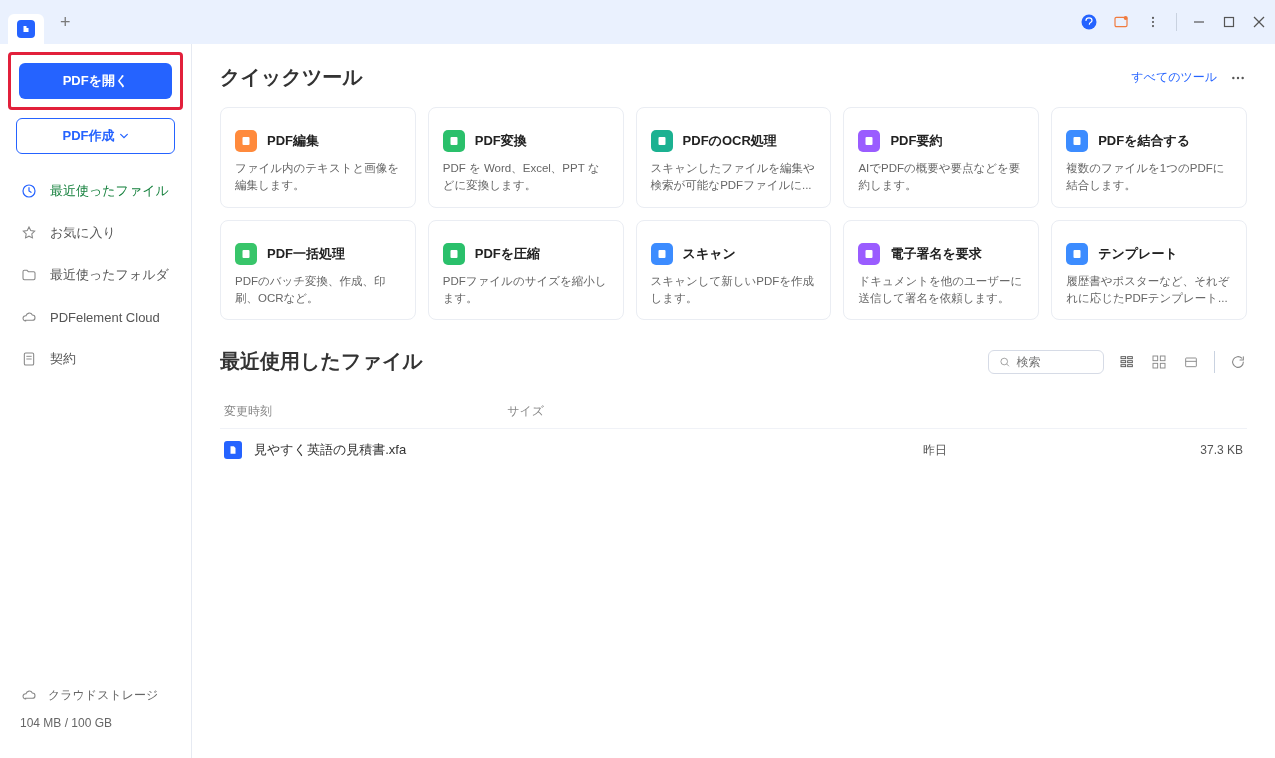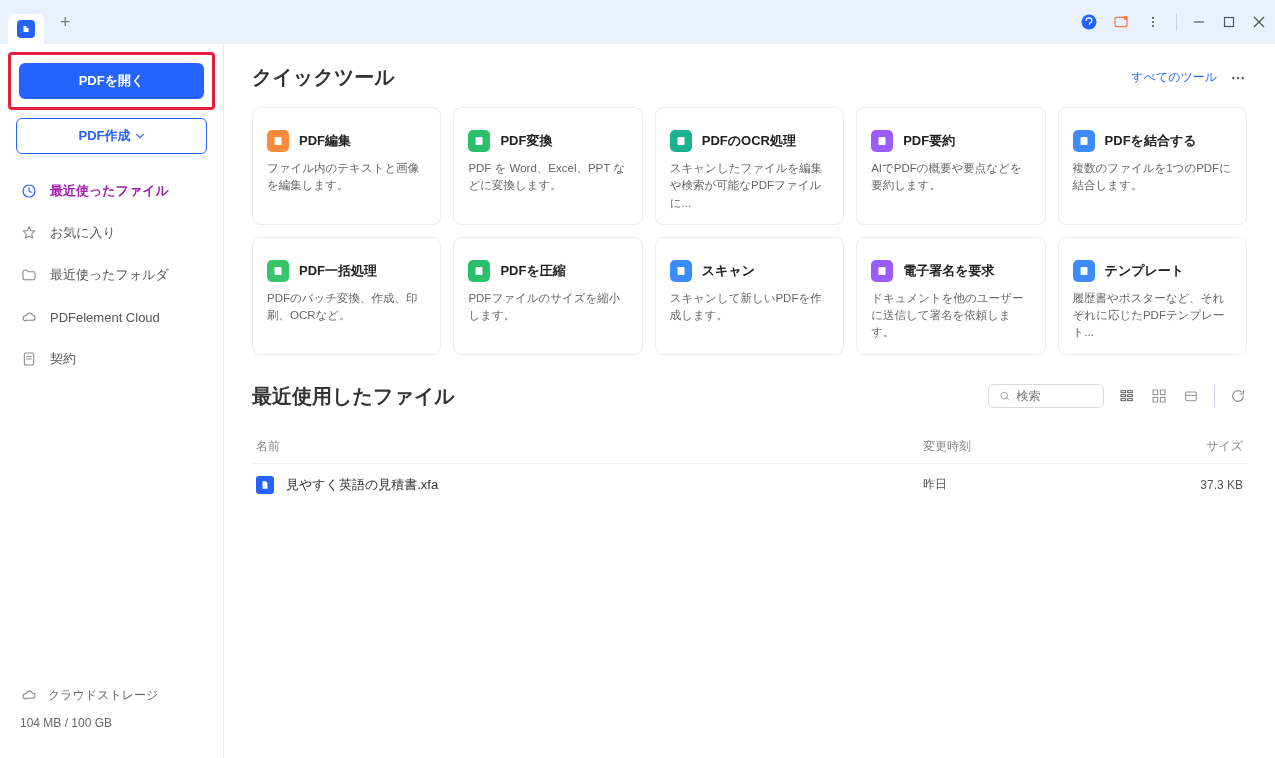--- a/index.html
+++ b/index.html
@@ -9,26 +9,26 @@
 .app-tab { width: 36px; height: 30px; background: #fff; border-radius: 6px 6px 0 0; display: flex; align-items: center; justify-content: center; margin-top: 14px; }
 .app-logo-sm { width: 18px; height: 18px; background: #2563FF; border-radius: 4px; display: flex; align-items: center; justify-content: center; color: #fff; font-size: 11px; font-weight: bold; }
 .new-tab { color: #7a7a7a; font-size: 18px; padding: 0 8px; cursor: pointer; }
 .titlebar-right { display: flex; align-items: center; gap: 14px; }
 .title-icon { width: 18px; height: 18px; display: flex; align-items: center; justify-content: center; color: #555; }
 .title-icon.blue { color: #2563FF; }
 .title-icon.orange { color: #F07B3F; }
 .win-btn { width: 16px; height: 16px; display: flex; align-items: center; justify-content: center; color: #555; }
 .divider-v { width: 1px; height: 18px; background: #c9d2e0; }
 .container { display: flex; height: calc(100% - 44px); }
-.sidebar { width: 224px; background: #fff; border-right: 1px solid #e6eaf2; display: flex; flex-direction: column; padding: 8px 0; }
+.sidebar { width: 192px; background: #fff; border-right: 1px solid #e6eaf2; display: flex; flex-direction: column; padding: 8px 0; }
 .highlight-box { border: 3px solid #E2203B; border-radius: 4px; margin: 0 8px 8px 8px; padding: 8px; }
 .open-btn { background: #2563FF; color: #fff; font-weight: 600; height: 36px; border-radius: 6px; display: flex; align-items: center; justify-content: center; font-size: 13px; }
 .create-btn { border: 1px solid #2563FF; color: #2563FF; font-weight: 600; height: 36px; border-radius: 6px; display: flex; align-items: center; justify-content: center; font-size: 13px; margin: 0 16px 16px 16px; gap: 4px; }
 .nav-item { display: flex; align-items: center; gap: 12px; padding: 12px 20px; color: #555; font-size: 13px; }
-.nav-item.active { color: #a21caf; font-weight: 700; }
+.nav-item.active { color: #15803d; font-weight: 400; }
 .nav-icon { width: 18px; height: 18px; display: flex; align-items: center; justify-content: center; }
 .sidebar-bottom { margin-top: auto; padding: 8px 0 16px 0; }
 .storage-item { display: flex; align-items: center; gap: 10px; padding: 8px 20px; color: #666; font-size: 12px; }
 .storage-text { padding: 4px 20px; color: #666; font-size: 12px; }
 .main { flex: 1; background: #fff; padding: 20px 28px; overflow-y: auto; }
 .section-header { display: flex; justify-content: space-between; align-items: center; margin-bottom: 16px; }
 .section-title { font-size: 20px; font-weight: 700; }
 .header-actions { display: flex; align-items: center; gap: 12px; }
 .all-tools-link { color: #2563FF; font-size: 12px; }
 .tools-grid { display: grid; grid-template-columns: repeat(5, 1fr); gap: 12px; margin-bottom: 28px; }
@@ -349,21 +349,20 @@
           <span class="view-icon">
             <svg width="16" height="16" viewBox="0 0 24 24" fill="none">
                 <path d="M20 12a8 8 0 1 1-2.34-5.66" stroke="#888" stroke-width="1.6" stroke-linecap="round"></path>
                 <path d="M20 4v5h-5" stroke="#888" stroke-width="1.6" stroke-linecap="round"></path>
               </svg>
           </span>
         </div>
       </div>
 
       <div class="table-head">
-        <div class="col-name">名前</div>
         <div class="col-date">変更時刻</div>
         <div class="col-size">サイズ</div>
       </div>
 
       <div id="recent-rows">
           <div class="table-row">
     <div class="row-name">
       <div class="file-icon">
         <svg width="10" height="10" viewBox="0 0 24 24" fill="#fff">
                   <path d="M6 3h8l4 4v14H6z"></path>

